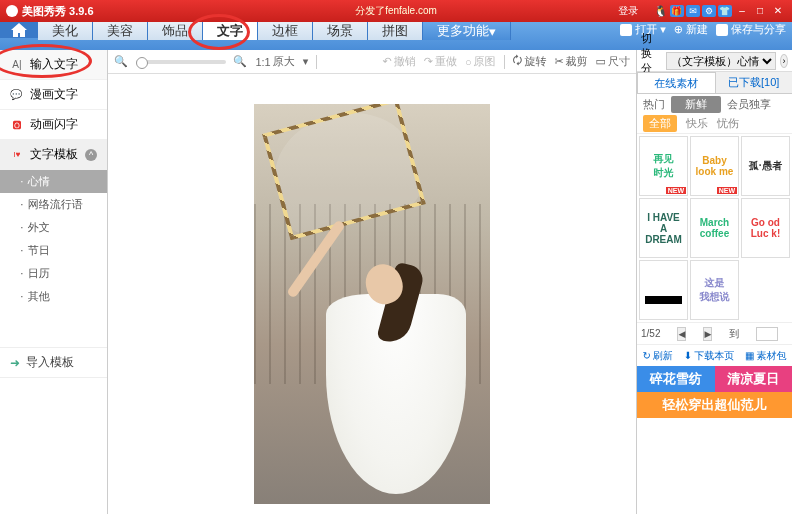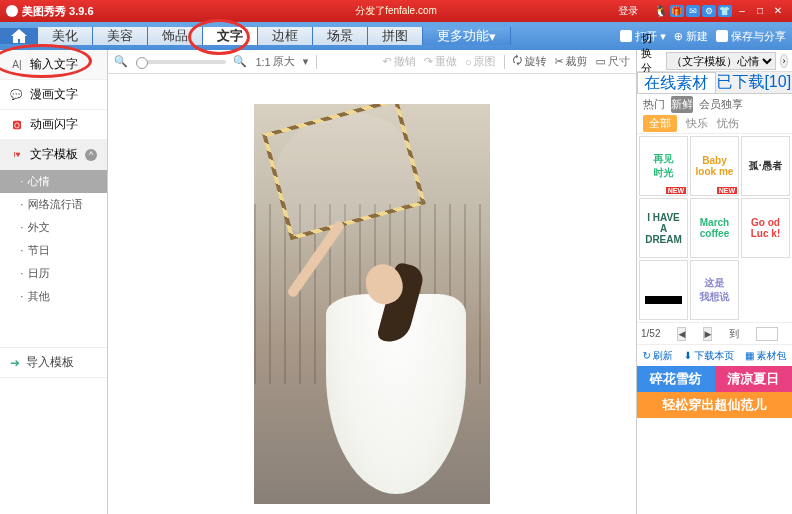--- a/index.html
+++ b/index.html
@@ -9,21 +9,21 @@
 .titlebar { height: 22px; background: linear-gradient(#e8332f, #c8201c); color: #fff; display: flex; align-items: center; padding: 0 6px; position: relative; }
 .titlebar .logo { width: 12px; height: 12px; background: #fff; border-radius: 50%; margin-right: 4px; display: inline-block; }
 .titlebar .title { font-size: 11px; font-weight: bold; }
 .titlebar .url { position: absolute; left: 50%; transform: translateX(-50%); font-size: 10px; color: #ffd; }
 .titlebar .right { margin-left: auto; display: flex; gap: 2px; align-items: center; }
 .titlebar .penguin { font-size: 11px; }
 .titlebar .wicon { width: 14px; height: 12px; background: #3a8de8; border-radius: 2px; font-size: 9px; text-align: center; line-height: 12px; }
 .titlebar .wctrl { width: 16px; height: 12px; font-size: 10px; text-align: center; }
 
 
-.menubar { height: 28px; background: linear-gradient(#6aa9e8, #4a8dd8); display: flex; align-items: center; color: #fff; }
+.menubar { height: 28px; background: linear-gradient(#6aa9e8, #4a8dd8); display: flex; align-items: flex-start; color: #fff; }
 .menubar .home-tab { width: 38px; display: flex; align-items: center; justify-content: center; background: #3a7ac8; border-right: 1px solid #3a7ac8; }
 .menubar .tab { padding: 0 14px; display: flex; align-items: center; font-size: 13px; border-right: 1px solid #3a7ac8; cursor: pointer; background: linear-gradient(#e8f0f8, #d0e0f0); color: #333; position: relative; }
 .menubar .tab.active { background: #fff; color: #333; font-weight: bold; }
 .menubar .tab.more { background: linear-gradient(#6aa9e8, #4a8dd8); color: #fff; }
 .menubar .right-tools { margin-left: auto; display: flex; align-items: center; gap: 8px; padding-right: 6px; }
 .menubar .tool { display: flex; align-items: center; gap: 3px; font-size: 11px; color: #fff; cursor: pointer; }
 .menubar .tool .ic { width: 12px; height: 12px; background: #fff; border-radius: 2px; display: inline-block; }
 
 
 .red-circle { position: absolute; border: 3px solid #e8332f; border-radius: 50%; pointer-events: none; z-index: 100; }
@@ -58,24 +58,24 @@
 .woman .hair { width: 30px; height: 80px; background: #3a2818; position: absolute; left: 50px; top: 20px; border-radius: 10px 20px 30px 10px; transform: rotate(15deg); }
 .woman .arm { width: 10px; height: 90px; background: #e8c8a8; position: absolute; left: -25px; top: -30px; transform: rotate(35deg); border-radius: 5px; }
 .woman .dress { width: 140px; height: 200px; background: radial-gradient(ellipse at top center, #fff 0%, #f4f4f0 60%, #e8e8e0 100%); position: absolute; left: -10px; top: 50px; border-radius: 30% 20% 50% 50% / 10% 10% 60% 60%; }
 .trees { position: absolute; left: 0; top: 100px; right: 0; height: 180px; background: repeating-linear-gradient(90deg, rgba(50,40,30,0.2) 0 2px, transparent 2px 15px); }
 
 .right-panel { width: 156px; border-left: 1px solid #ccc; display: flex; flex-direction: column; background: #fff; }
 .right-panel .switch-row { height: 22px; display: flex; align-items: center; padding: 0 4px; gap: 4px; border-bottom: 1px solid #ddd; font-size: 11px; }
 .right-panel .switch-row select { font-size: 11px; border: 1px solid #ccc; height: 18px; }
 .right-panel .switch-row .go { width: 14px; height: 14px; background: #f0f0f0; border: 1px solid #ccc; border-radius: 50%; font-size: 9px; text-align: center; line-height: 12px; cursor: pointer; }
 .right-panel .source-tabs { height: 22px; display: flex; border-bottom: 1px solid #ccc; }
-.right-panel .source-tabs .stab { flex: 1; display: flex; align-items: center; justify-content: center; font-size: 16px; background: #f0f0f0; cursor: pointer; }
+.right-panel .source-tabs .stab { flex: 1; display: flex; align-items: center; justify-content: center; font-size: 11px; background: #f0f0f0; cursor: pointer; }
 .right-panel .source-tabs .stab.active { background: #fff; color: #06c; border: 1px solid #ccc; border-bottom: none; }
 .right-panel .filter-tabs { height: 20px; display: flex; align-items: center; gap: 6px; padding: 0 6px; font-size: 11px; color: #666; }
-.right-panel .filter-tabs .ft.active { background: #888; color: #fff; padding: 1px 0; border-radius: 2px; }
+.right-panel .filter-tabs .ft.active { background: #888; color: #fff; padding: 1px 14px; border-radius: 2px; }
 .right-panel .filter-row2 { height: 20px; display: flex; align-items: center; gap: 9px; padding: 0 6px; font-size: 11px; color: #888; border-bottom: 1px solid #eee; }
 .right-panel .filter-row2 .fr.active { background: #ffb040; color: #fff; padding: 1px 6px; border-radius: 2px; }
 .right-panel .template-grid { display: grid; grid-template-columns: 1fr 1fr 1fr; gap: 2px; padding: 2px; }
 .right-panel .tpl { height: 60px; border: 1px solid #ddd; background: #fff; display: flex; align-items: center; justify-content: center; font-size: 10px; text-align: center; position: relative; overflow: hidden; padding: 2px; }
 .right-panel .tpl .new { position: absolute; bottom: 1px; right: 1px; font-size: 7px; background: #e8332f; color: #fff; padding: 0 2px; }
 .right-panel .tpl.blackbar::after { content: ""; position: absolute; left: 5px; right: 5px; bottom: 15px; height: 8px; background: #000; }
 .right-panel .pager { height: 22px; display: flex; align-items: center; gap: 17px; padding: 0 4px; font-size: 10px; color: #555; border-top: 1px solid #eee; }
 .right-panel .pager .pbtn { width: 14px; height: 14px; border: 1px solid #ccc; background: #f0f0f0; text-align: center; line-height: 12px; cursor: pointer; font-size: 9px; }
 .right-panel .pager input { width: 22px; height: 14px; border: 1px solid #ccc; font-size: 10px; text-align: center; }
 .right-panel .actions { height: 22px; display: flex; align-items: center; justify-content: space-around; font-size: 10px; color: #06c; border-top: 1px solid #eee; }

